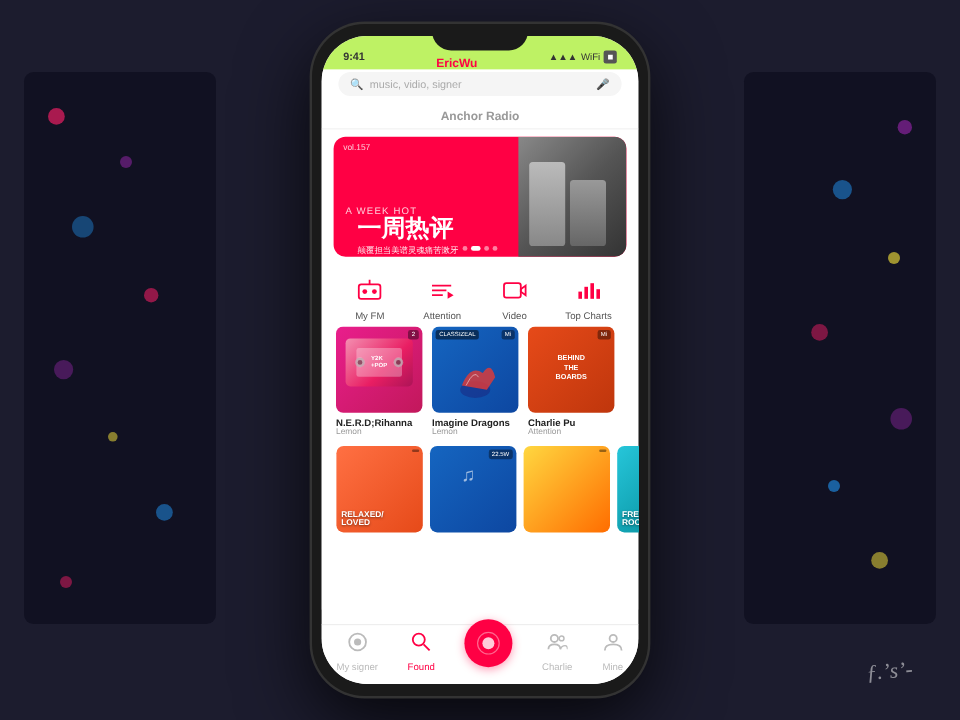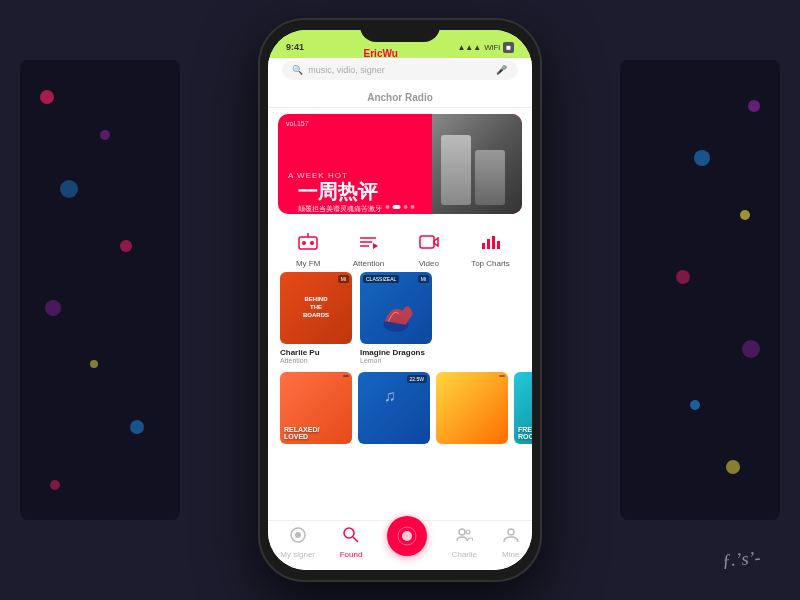--- a/index.html
+++ b/index.html
@@ -584,48 +584,60 @@
                 <rect x="13" y="3" width="3" height="13" fill="#f04"></rect>
                 <rect x="18" y="8" width="3" height="8" fill="#f04"></rect>
               </svg>
           </div>
           <span class="quick-label">Top Charts</span>
         </div>
       </div>
 
       <div class="editor-picks">
 
+        <div class="pick-item">
+          <div class="pick-cover cover-yk">
+            <div class="cassette-body" style="margin:auto;margin-top:10px;">
+              <div class="reel reel-left"></div>
+              <div class="cassette-label">Y2K<br>+POP</div>
+              <div class="reel reel-right"></div>
+            </div>
+            <span class="pick-plays">2</span>
+          </div>
+          <div class="pick-title">N.E.R.D;Rihanna</div>
+          <div class="pick-sub">Lemon</div>
+        </div>
+
+        <div class="pick-item">
+          <div class="pick-cover cover-classical">
+            <span class="pick-tag">CLASSIZEAL</span>
+            <span class="pick-plays">Mi</span>
+
+            <svg viewBox="0 0 72 72" style="position:absolute;bottom:4px;left:0;right:0;width:100%;height:50px;">
+              <ellipse cx="36" cy="50" rx="18" ry="10" fill="#1a237e" opacity="0.5"></ellipse>
+              <path d="M20 45 Q30 20 45 30 Q55 15 60 35 L50 50 Z" fill="#e53935" opacity="0.8"></path>
+              <path d="M25 45 Q35 25 40 35" fill="none" stroke="#fff" stroke-width="1" opacity="0.6"></path>
+            </svg>
+          </div>
+          <div class="pick-title">Imagine Dragons</div>
+          <div class="pick-sub">Lemon</div>
+        </div>
 
         <div class="pick-item">
           <div class="pick-cover cover-behind">
             <span class="pick-plays">Mi</span>
             <div style="position:absolute;inset:0;display:flex;align-items:center;justify-content:center;padding:4px;">
               <div style="text-align:center;color:#fff;font-size:6px;font-weight:900;line-height:1.3;">
                 BEHIND<br>THE<br>BOARDS
               </div>
             </div>
           </div>
           <div class="pick-title">Charlie Pu</div>
           <div class="pick-sub">Attention</div>
         </div>
-
-        <div class="pick-item">
-          <div class="pick-cover cover-classical">
-            <span class="pick-tag">CLASSIZEAL</span>
-            <span class="pick-plays">Mi</span>
-
-            <svg viewBox="0 0 72 72" style="position:absolute;bottom:4px;left:0;right:0;width:100%;height:50px;">
-              <ellipse cx="36" cy="50" rx="18" ry="10" fill="#1a237e" opacity="0.5"></ellipse>
-              <path d="M20 45 Q30 20 45 30 Q55 15 60 35 L50 50 Z" fill="#e53935" opacity="0.8"></path>
-              <path d="M25 45 Q35 25 40 35" fill="none" stroke="#fff" stroke-width="1" opacity="0.6"></path>
-            </svg>
-          </div>
-          <div class="pick-title">Imagine Dragons</div>
-          <div class="pick-sub">Lemon</div>
-        </div>
       </div>
 
       <div class="song-list">
         <div class="song-card song-card-1">
           <span class="song-plays"></span>
           <div class="song-label">RELAXED/<br>LOVED</div>
         </div>
         <div class="song-card song-card-2">
           <span class="song-plays">22.5W</span>
           <svg viewBox="0 0 72 72" style="position:absolute;top:10px;left:0;right:0;width:100%;height:40px;">

